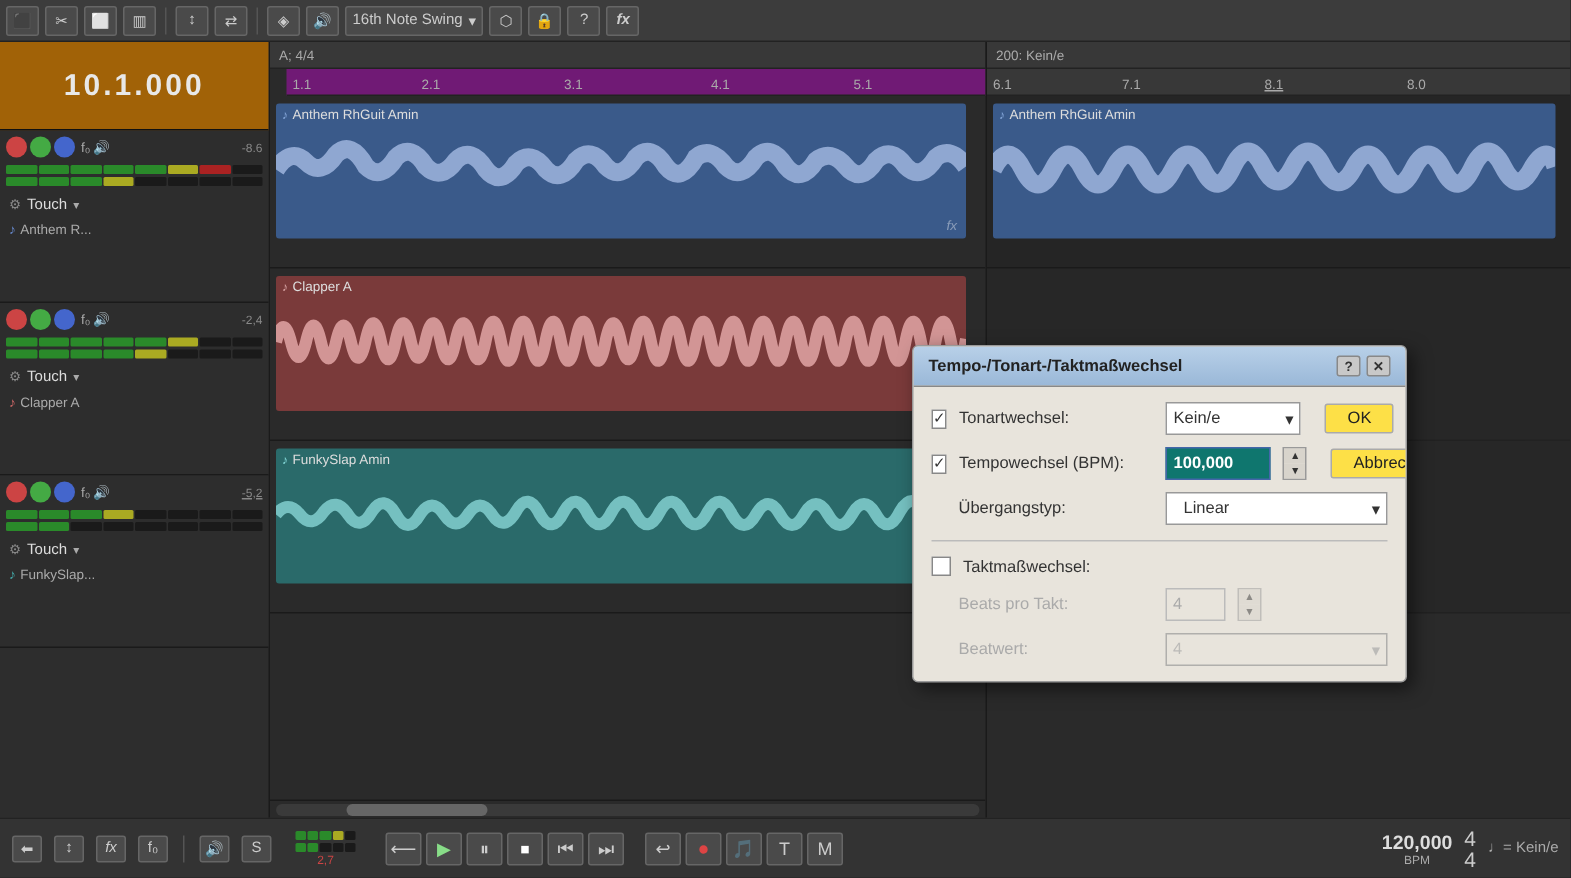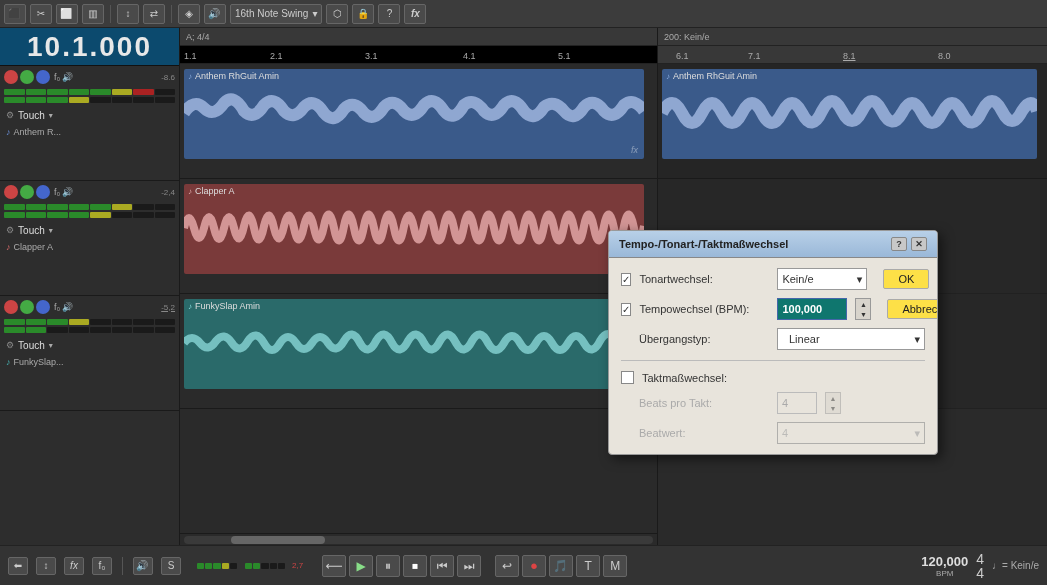--- a/index.html
+++ b/index.html
@@ -50,26 +50,26 @@
     #track-panel {
       width: 180px;
       background: #2d2d2d;
       border-right: 1px solid #1a1a1a;
       display: flex;
       flex-direction: column;
     }
 
     
     #pos-display {
-      height: 38px;
-      background: #0c4a6e;
+      height: 59px;
+      background: #a16207;
       display: flex;
       align-items: center;
       justify-content: center;
-      font-size: 28px;
+      font-size: 20px;
       font-weight: bold;
       color: #e8e8e8;
       letter-spacing: 2px;
       border-bottom: 1px solid #111;
     }
 
     .track-header {
       height: 115px;
       border-bottom: 1px solid #1a1a1a;
       background: #2d2d2d;
@@ -116,27 +116,28 @@
     #content-area {
       flex: 1;
       display: flex;
       flex-direction: column;
       overflow: hidden;
     }
 
     
     #ruler {
       height: 18px;
-      background: #000000;
+      background: #701a75;
       border-bottom: 1px solid #222;
       display: flex;
       align-items: flex-end;
       padding-bottom: 2px;
       position: relative;
       overflow: hidden;
+      margin-left: 11px;
     }
     .ruler-label {
       position: absolute;
       font-size: 9px;
       color: #aaa;
       bottom: 2px;
     }
 
     
     #tracks-content {
@@ -624,21 +625,21 @@
 
   </div>
 
   <div id="right-panel">
 
     <div style="height:18px;background:#383838;border-bottom:1px solid #222;display:flex;align-items:center;padding:0 6px;font-size:9px;color:#aaa;">
       <span>200: Kein/e</span>
     </div>
 
     <div id="right-ruler" style="position:relative;">
-      <span class="ruler-label" style="left:18px;">6.1</span>
+      <span class="ruler-label" style="left:4px;">6.1</span>
       <span class="ruler-label" style="left:90px;">7.1</span>
       <span class="ruler-label" style="left:185px;text-decoration:underline;">8.1</span>
       <span class="ruler-label" style="left:280px;">8.0</span>
     </div>
 
     <div id="right-tracks">
 
       <div class="right-lane">
         <div class="waveform-block wave-blue" style="left:4px;width:375px;top:5px;">
           <div class="waveform-title">
@@ -662,21 +663,21 @@
 
 <div id="statusbar">
   <div class="status-btn">⬅</div>
   <div class="status-btn">↕</div>
   <div class="status-btn" style="font-style:italic;">fx</div>
   <div class="status-btn">f₀</div>
   <div class="toolbar-separator"></div>
   <div class="status-btn">🔊</div>
   <div class="status-btn">S</div>
 
-  <div style="margin-left:4px;display:flex;flex-direction:row;align-items:center;">
+  <div style="margin-left:4px;display:flex;flex-direction:column;align-items:center;">
     <div class="meter-bar" style="width:40px;">
       <div class="mb"></div>
         <div class="mb"></div>
         <div class="mb"></div>
       <div class="mb y"></div>
         <div class="mb off"></div>
     </div>
     <div class="meter-bar" style="width:40px;">
       <div class="mb"></div>
         <div class="mb"></div>

